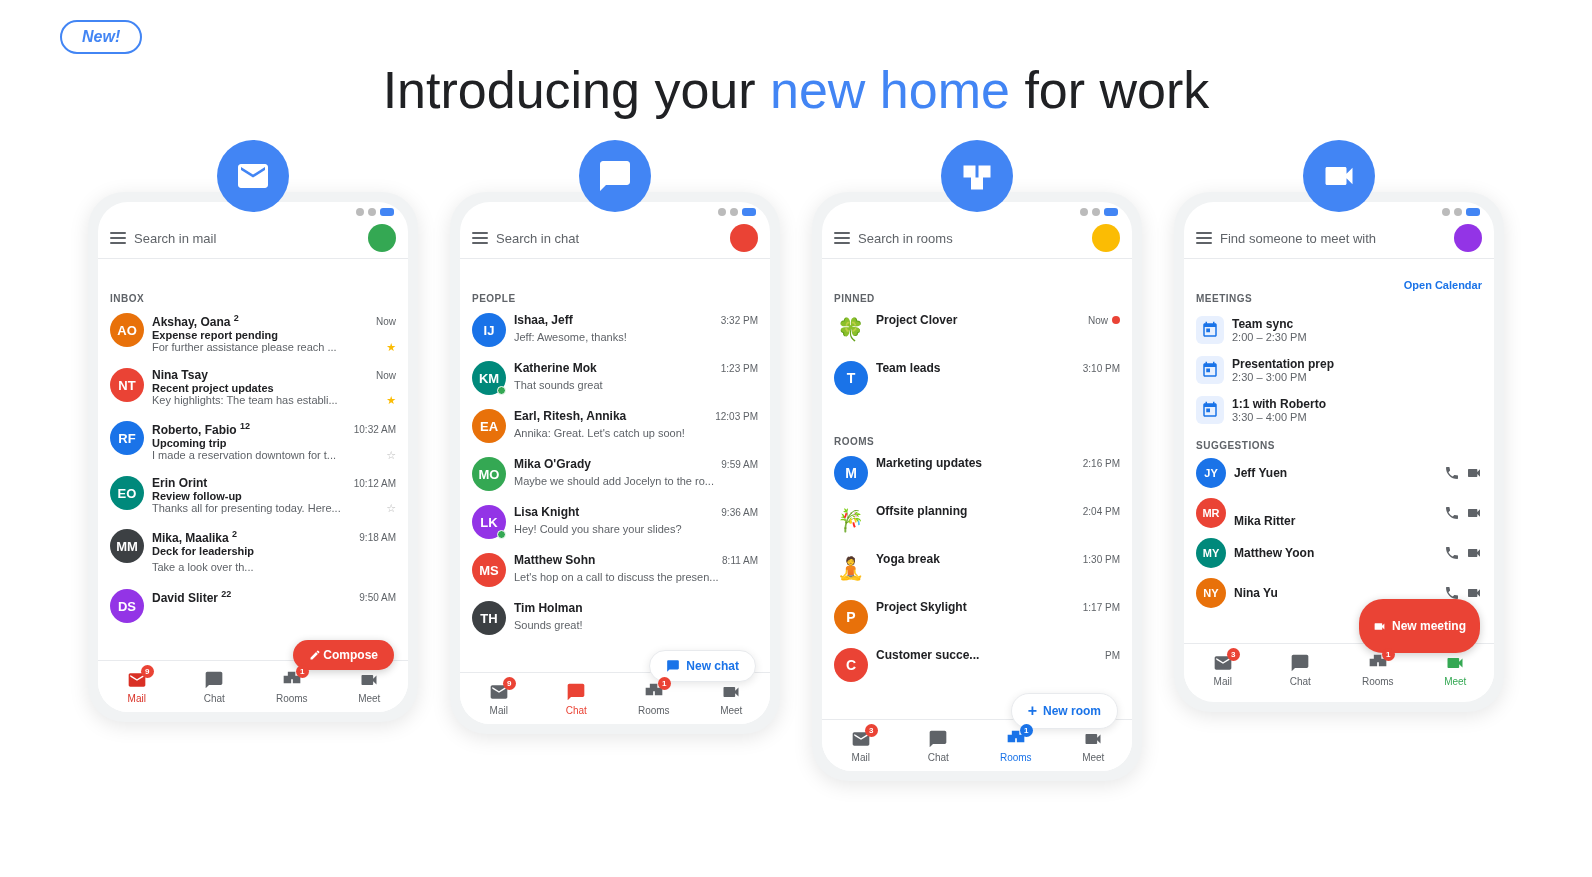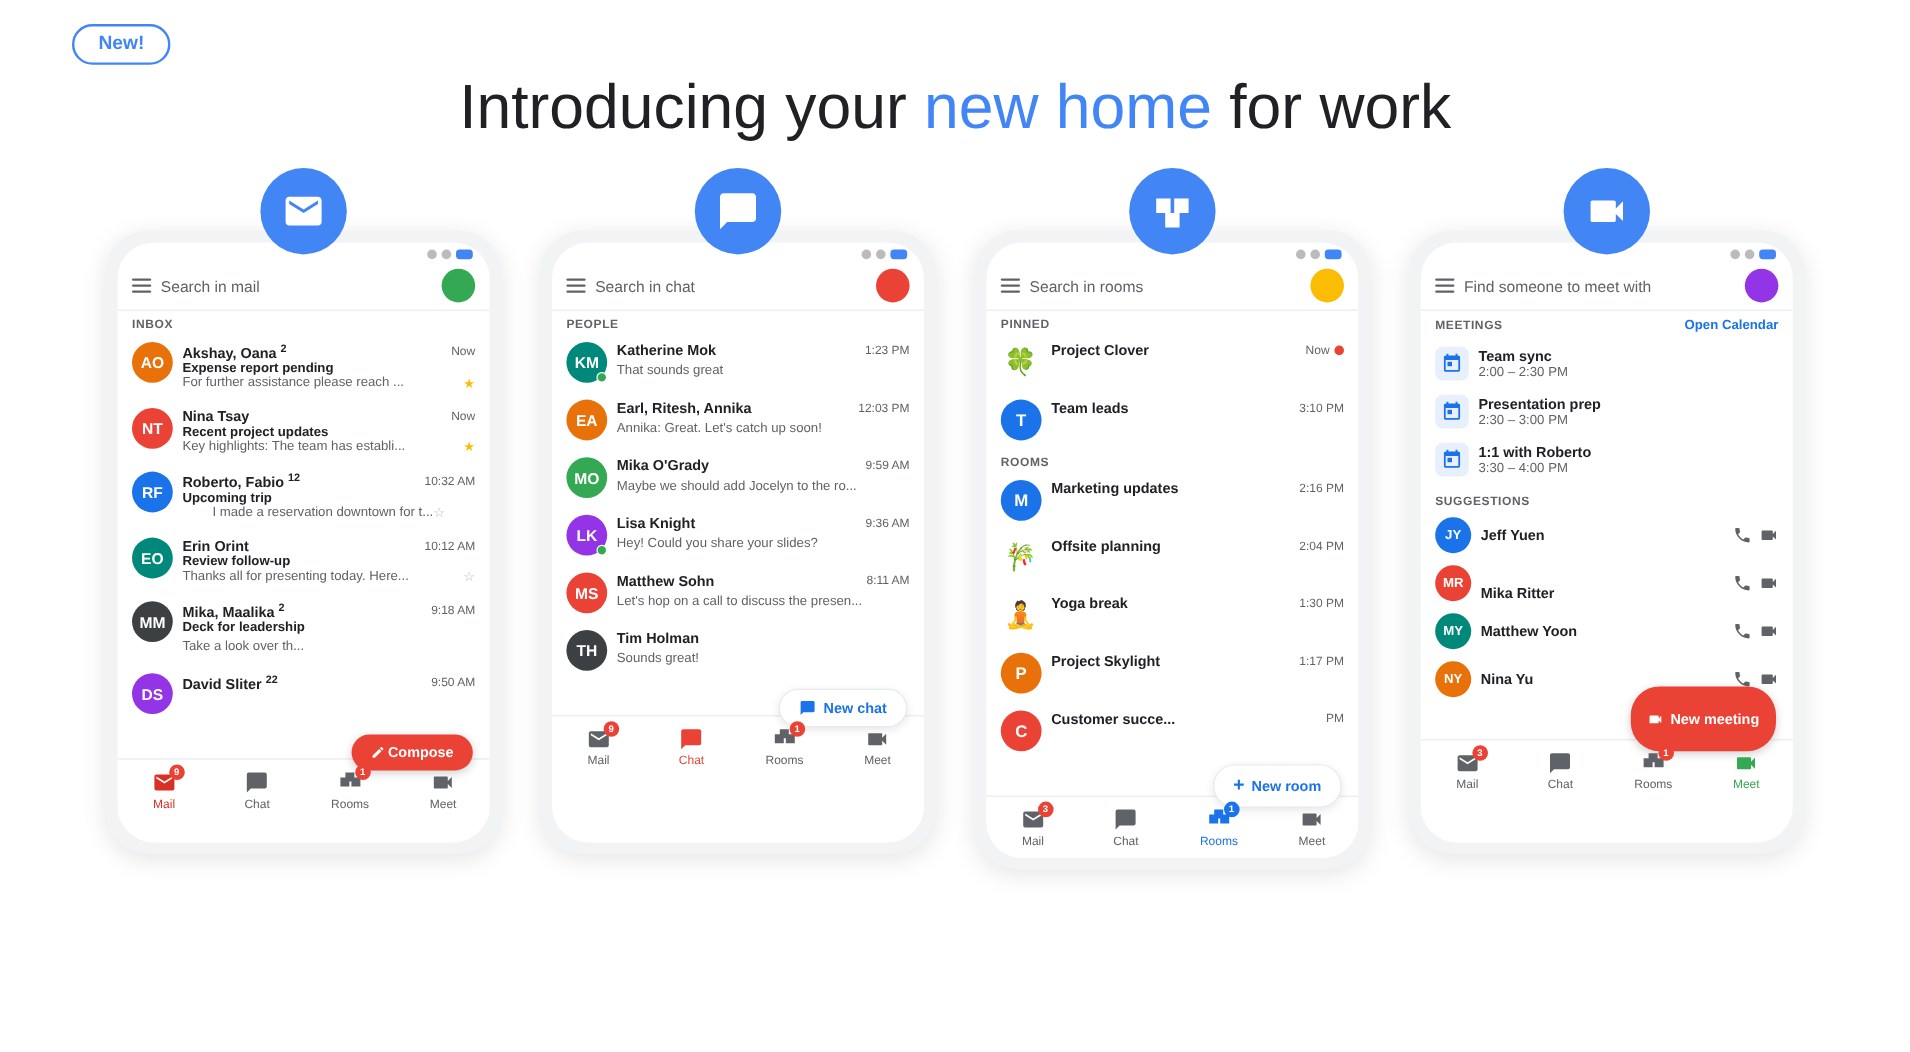--- a/index.html
+++ b/index.html
@@ -96,20 +96,21 @@
     .avatar-sm.purple { background: #9334e6; }
 
     
     .section-label {
       font-size: 10px;
       font-weight: 600;
       color: #5f6368;
       letter-spacing: 0.5px;
       padding: 6px 12px 2px;
       text-transform: uppercase;
+      margin-top: 28px;
     }
 
     
     .list-item {
       display: flex;
       align-items: flex-start;
       padding: 7px 12px;
       gap: 8px;
       cursor: pointer;
     }
@@ -220,21 +221,21 @@
       background: #ea4335; flex-shrink: 0;
     }
 
     
     svg { overflow: visible; }
   </style>
 </head>
 <body>
 
 <div style="position:relative; width:100%; height:0;">
-  <div style="position:absolute; left:20px; top:-10px; border:2px solid #4285f4; border-radius:20px; padding:6px 20px; color:#4285f4; font-weight:700; font-size:16px;">
+  <div style="position:absolute; left:20px; top:-10px; border:2px solid #4285f4; border-radius:20px; padding:6px 20px; color:#4285f4; font-weight:700; font-size:16px;font-style:italic;">
     New!
   </div>
 </div>
 
 <div style="font-size:52px; font-weight:400; color:#202124; text-align:center; margin-top:30px; margin-bottom:20px;">
   Introducing your <span style="color:#4285f4;margin-top:32px;">new home</span> for work
 </div>
 
 <div style="display:flex; gap:22px; justify-content:center; align-items:flex-start; width:100%;">
 
@@ -291,21 +292,21 @@
           </div>
         </div>
         <div class="list-item">
           <div class="item-avatar blue2">RF</div>
           <div class="item-content">
             <div class="item-top">
               <span class="item-name">Roberto, Fabio <sup style="font-size:9px;">12</sup></span>
               <span class="item-time">10:32 AM</span>
             </div>
             <div class="item-bold">Upcoming trip</div>
-            <div style="display:flex;justify-content:center;">
+            <div style="display:flex;justify-content:space-between;">
               <span class="item-preview">I made a reservation downtown for t...</span>
               <span style="color:#bbb;font-size:11px;">☆</span>
             </div>
           </div>
         </div>
         <div class="list-item">
           <div class="item-avatar teal">EO</div>
           <div class="item-content">
             <div class="item-top">
               <span class="item-name">Erin Orint</span>
@@ -406,20 +407,30 @@
             <span></span>
               <span></span>
               <span></span>
           </div>
           <span class="search-text">Search in chat</span>
           <div class="avatar-sm red"></div>
         </div>
         <div class="section-label">PEOPLE</div>
 
         <div class="list-item">
+          <div class="item-avatar blue2">IJ</div>
+          <div class="item-content">
+            <div class="item-top">
+              <span class="item-name">Ishaa, Jeff</span>
+              <span class="item-time">3:32 PM</span>
+            </div>
+            <span class="item-preview">Jeff: Awesome, thanks!</span>
+          </div>
+        </div>
+        <div class="list-item">
           <div class="item-avatar teal" style="position:relative;">
             KM
             <div class="online-dot"></div>
           </div>
           <div class="item-content">
             <div class="item-top">
               <span class="item-name">Katherine Mok</span>
               <span class="item-time">1:23 PM</span>
             </div>
             <span class="item-preview">That sounds great</span>

